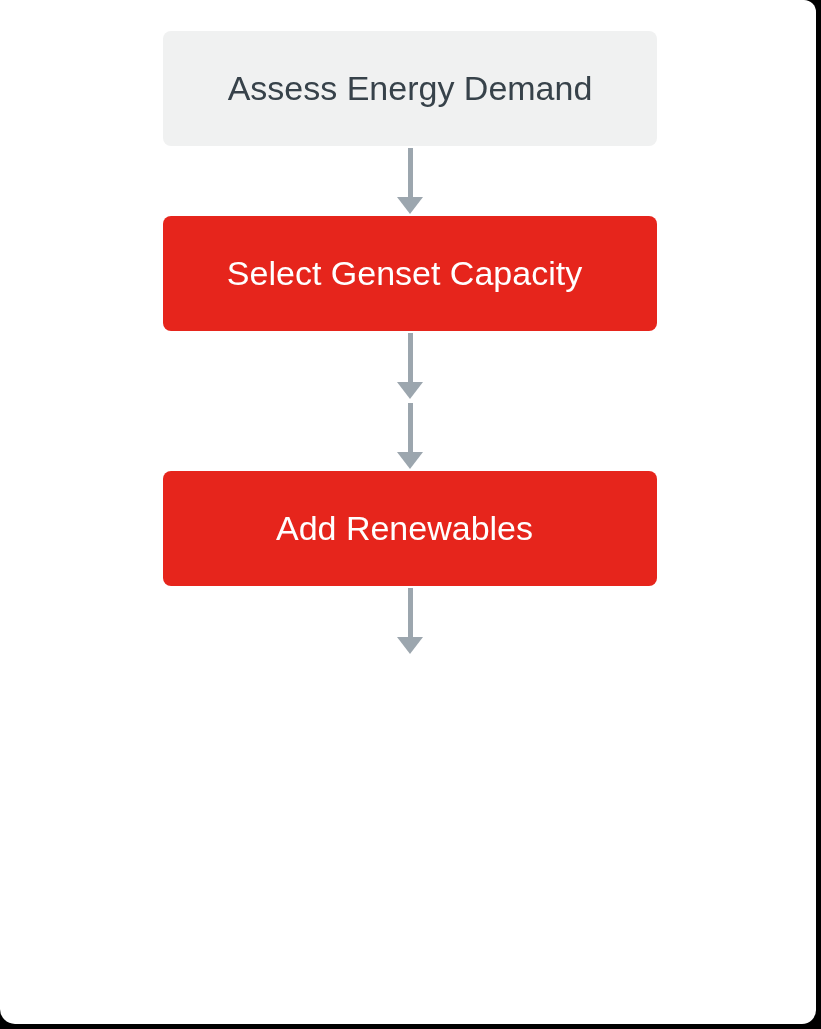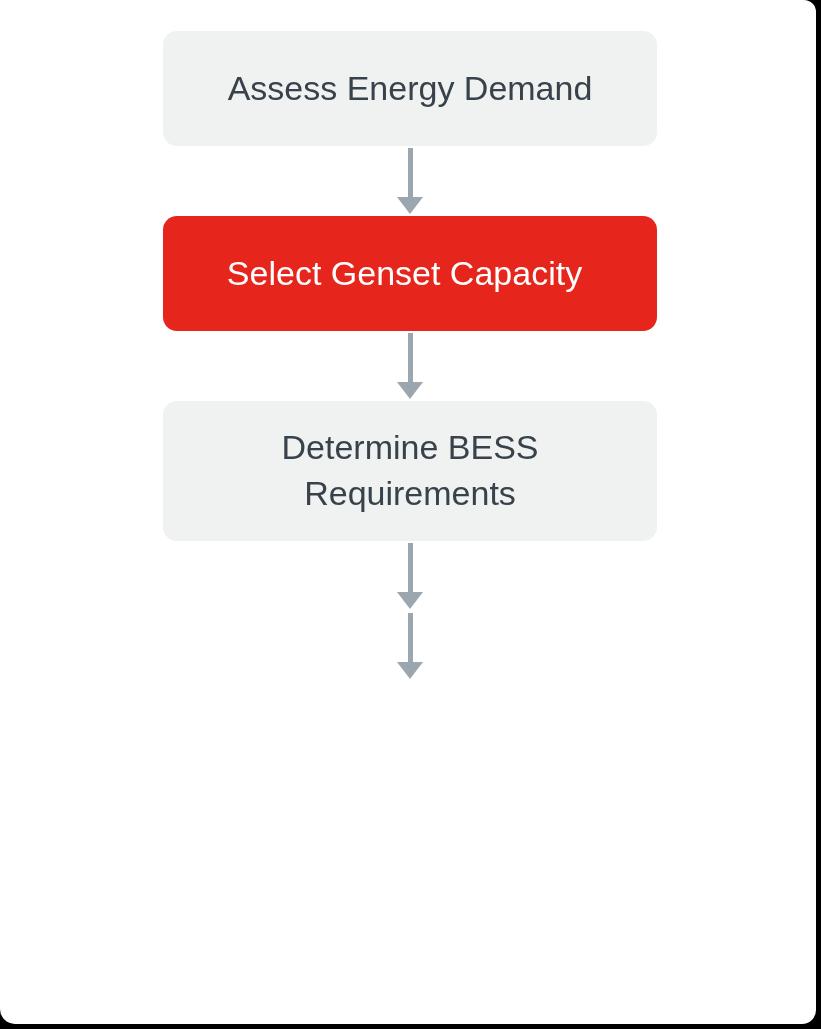--- a/index.html
+++ b/index.html
@@ -28,21 +28,21 @@
     padding-top: 31px;
     display: flex;
     flex-direction: column;
     align-items: center;
   }
   .step {
     box-sizing: border-box;
     width: 494px;
     min-height: 115px;
     padding: 24px 20px;
-    border-radius: 14px;
+    border-radius: 8px;
     display: flex;
     align-items: center;
     justify-content: center;
     text-align: center;
     font-size: 34px;
     line-height: 1.35;
     white-space: pre-line;
   }
   .step--default {
     background: var(--default-bg, #F0F1F1);
@@ -90,30 +90,29 @@
 
     <div class="step step--highlight">
       <span>Select Genset Capacity</span>
     </div>
 
     <div class="arrow">
       <div class="shaft"></div>
       <div class="head"></div>
     </div>
 
-    <div class="step step--default">
-      <span>Determine BESS
-Requirements</span>
-    </div>
 
     <div class="arrow">
       <div class="shaft"></div>
       <div class="head"></div>
     </div>
 
+    <div class="step step--highlight">
+      <span>Add Renewables</span>
+    </div>
 
     <div class="arrow">
       <div class="shaft"></div>
       <div class="head"></div>
     </div>
 
 
   </div>
 </div>
 

